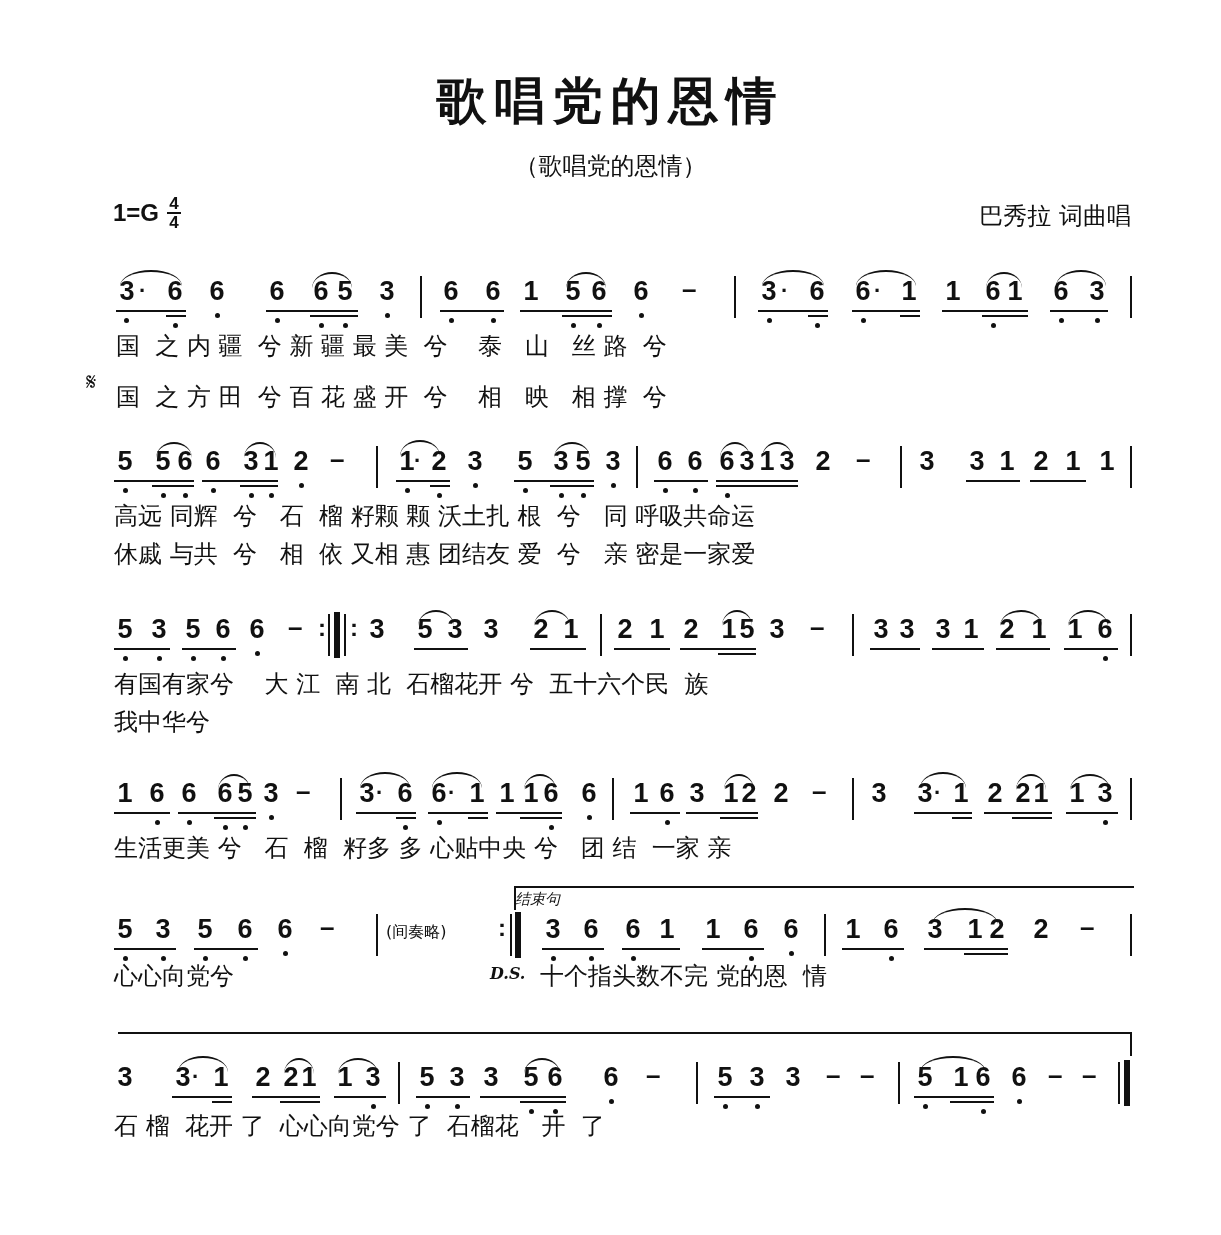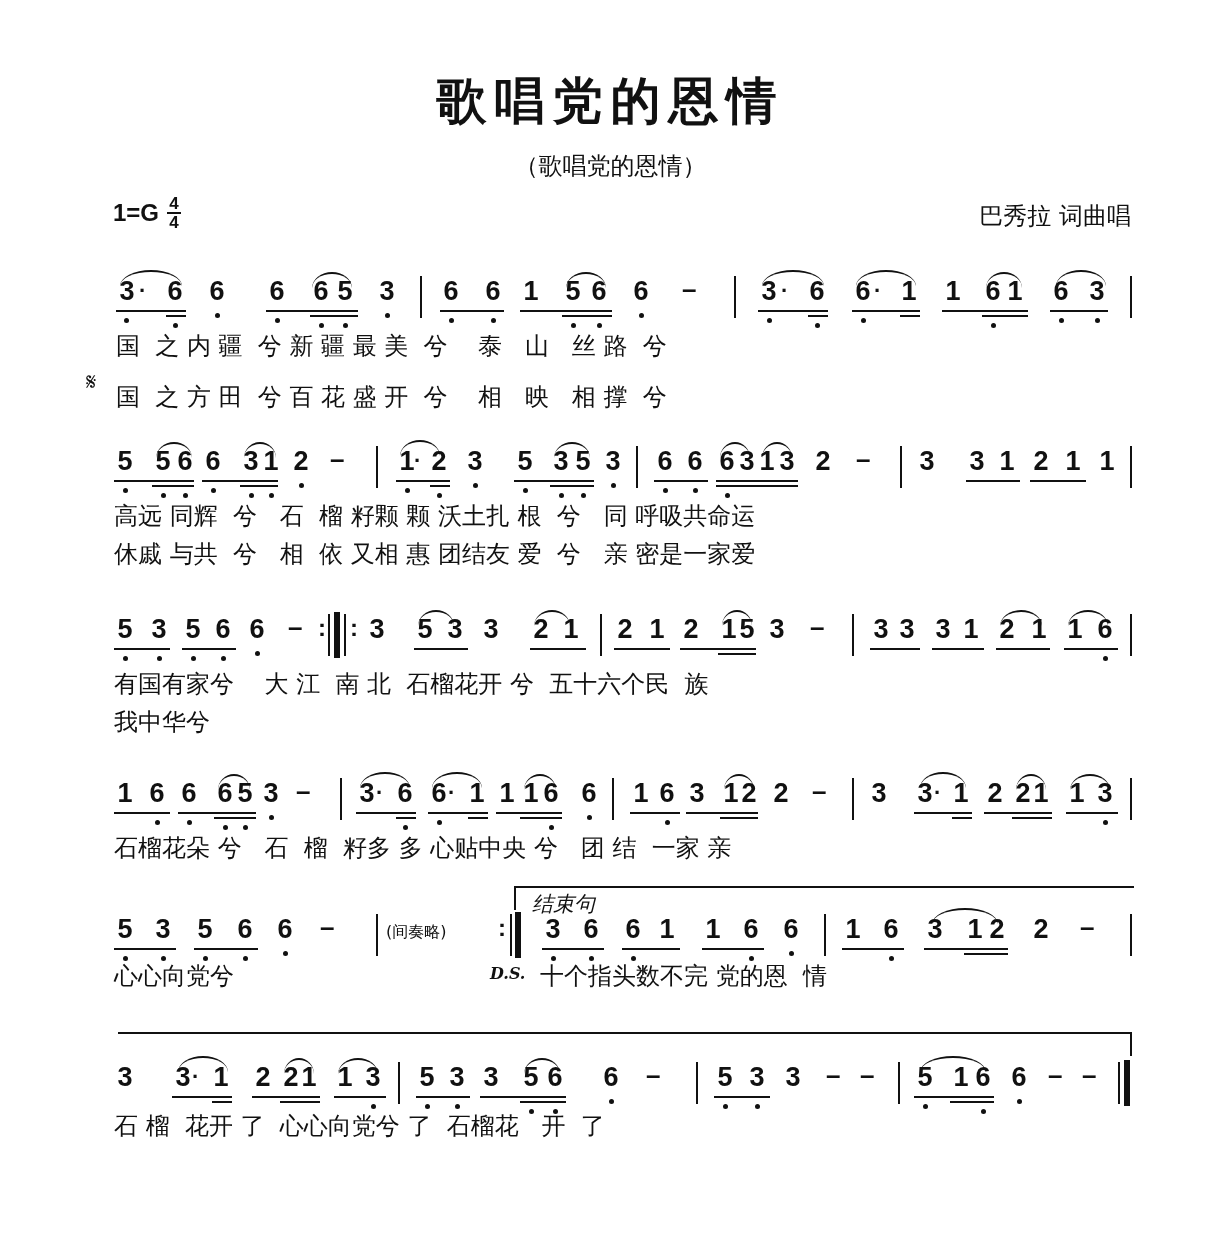--- a/index.html
+++ b/index.html
@@ -334,25 +334,25 @@
       <span class="note" style="left:1030px;">1</span>
     <div class="beam" style="left:984px;top:42px;width:68px;"></div>
       <div class="beam" style="left:1012px;top:47px;width:40px;"></div>
     <div class="slur" style="left:1070px;width:40px;top:4px;"></div>
     <span class="note" style="left:1066px;">1</span>
       <span class="note" style="left:1094px;">3</span>
     <div class="beam" style="left:1066px;top:42px;width:52px;"></div>
       <div class="dot-below" style="left:1103px;top:50px;"></div>
     <div class="barline" style="left:1130px;"></div>
   </div>
-  <div class="lyric" style="left:114px;top:62px;">石榴花朵 兮   石  榴  籽多 多 心贴中央 兮   团 结  一家 亲</div>
+  <div class="lyric" style="left:114px;top:62px;">生活更美 兮   石  榴  籽多 多 心贴中央 兮   团 结  一家 亲</div>
 </div>
 
 <div class="volta volta-left" style="left:514px;top:886px;width:618px;height:22px;"></div>
-<span class="small" style="left:532px;top:890px;font-style:italic;font-size:21px;">结束句</span>
+<span class="small" style="left:515px;top:890px;font-style:italic;font-size:15px;">结束句</span>
 
 <div class="system" style="top:906px;">
   <div class="notes-row">
     <span class="note" style="left:114px;">5</span>
       <span class="note" style="left:152px;">3</span>
     <div class="beam" style="left:114px;top:42px;width:62px;"></div>
     <div class="dot-below" style="left:123px;top:50px;"></div>
       <div class="dot-below" style="left:161px;top:50px;"></div>
     <span class="note" style="left:194px;">5</span>
       <span class="note" style="left:234px;">6</span>

